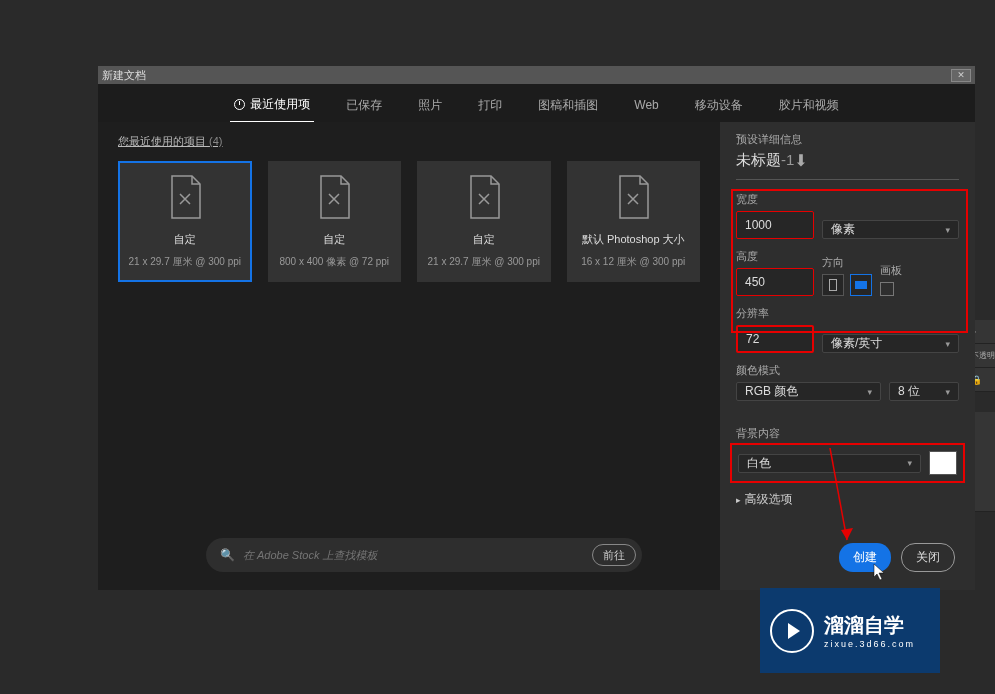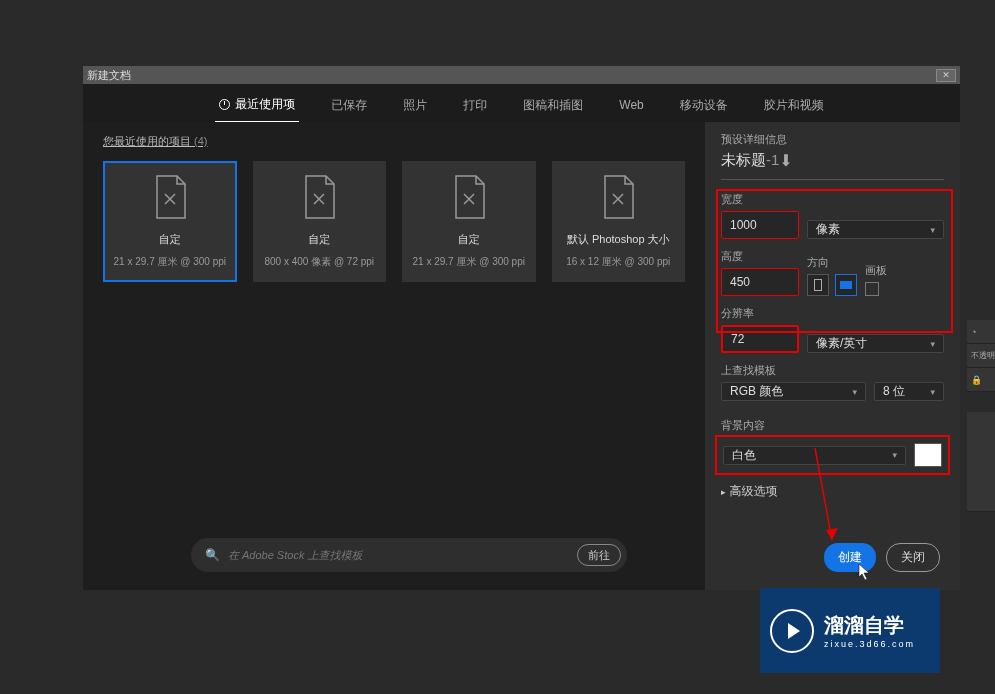--- a/index.html
+++ b/index.html
@@ -10,21 +10,21 @@
     }
     body {
       background: #2a2a2a;
       width: 995px;
       height: 694px;
       position: relative;
       overflow: hidden;
     }
     .dialog {
       position: absolute;
-      left: 83px;
+      left: 98px;
       top: 66px;
       width: 877px;
       height: 524px;
       background: #1c1c1c;
     }
     .title-bar {
       height: 18px;
       background: #555;
       display: flex;
       align-items: center;
@@ -556,22 +556,22 @@
         <div class="row" style="margin-bottom:0;">
           <input class="num-input active" value="72" style="">
           <div class="select" style="flex:1;">
             <span>像素/英寸</span>
             <span class="chevron">▾</span>
           </div>
         </div>
       </div>
 
       <div class="col" style="margin-bottom:10px;">
-        <span class="field-label">上查找模板</span>
-        <div class="row" style="margin-bottom:4px;">
+        <span class="field-label">颜色模式</span>
+        <div class="row" style="margin-bottom:12px;">
           <div class="select" style="flex:1;">
             <span>RGB 颜色</span>
             <span class="chevron">▾</span>
           </div>
           <div class="select" style="width:70px;gap:16px;">
             <span>8 位</span>
             <span class="chevron">▾</span>
           </div>
         </div>
       </div>

